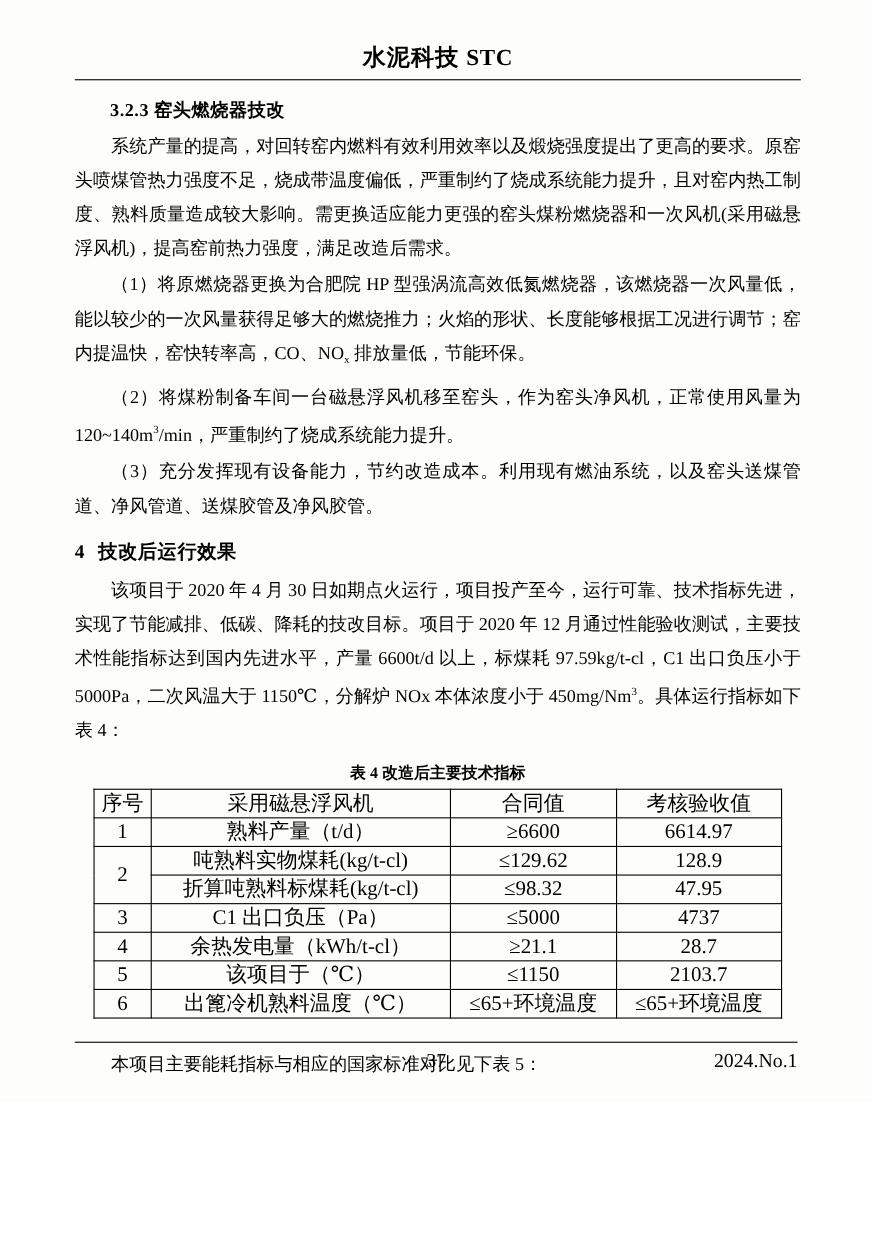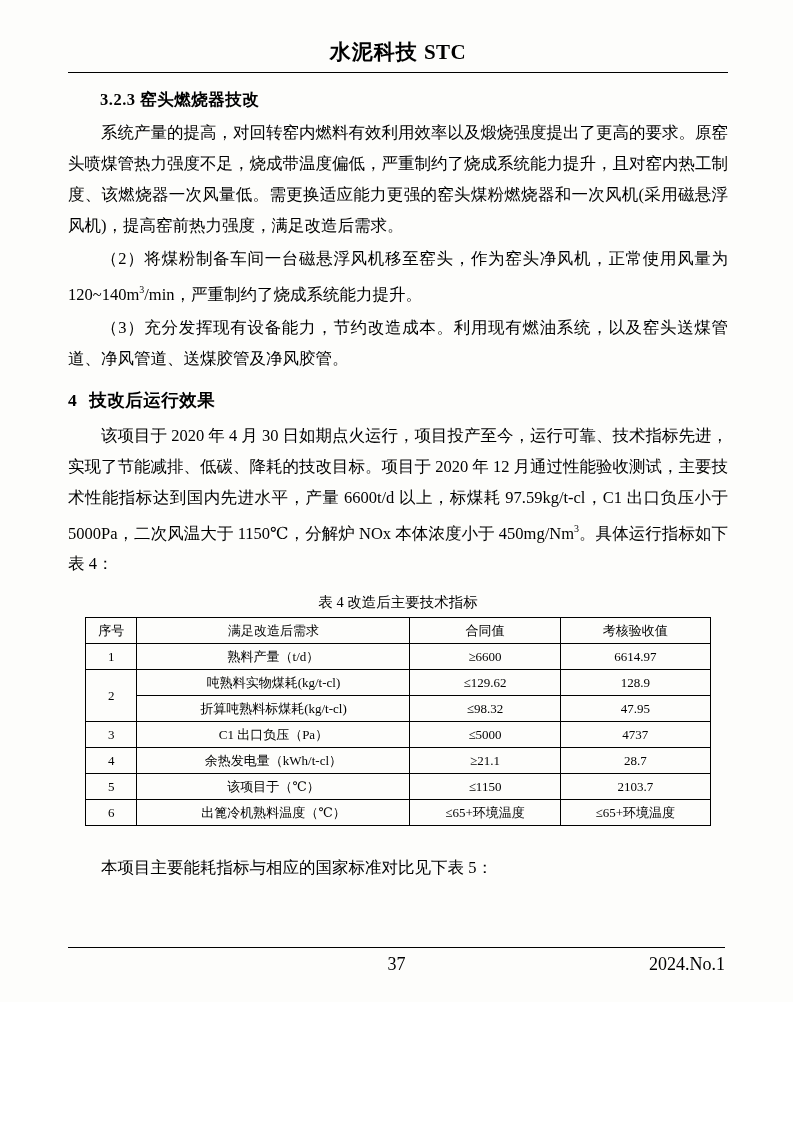--- a/index.html
+++ b/index.html
@@ -71,28 +71,28 @@
     text-justify: inter-ideograph;
     text-indent: 33px;
   }
   sub, sup {
     font-size: 10px;
   }
   
   .tbl-caption {
     text-align: center;
     font-size: 14.5px;
-    font-weight: normal;
+    font-weight: bold;
     margin: 14px 0 5px 0;
   }
   table.data {
     border-collapse: collapse;
     width: 626px;
     margin: 0 auto;
-    font-size: 13px;
+    font-size: 19px;
   }
   table.data td, table.data th {
     border: 1px solid #000;
     text-align: center;
     padding: 4px 2px;
     font-weight: normal;
     line-height: 17px;
   }
   table.data tr { height: 26px; }
   .col-1 { width: 48px; }
@@ -134,38 +134,39 @@
   <div class="page-inner">
 
     <div class="header">
       <span>水泥科技</span>
       <span class="stc">STC</span>
     </div>
     <hr class="header-rule">
 
     <h3 class="h3">3.2.3 窑头燃烧器技改</h3>
 
-    <p class="para">系统产量的提高，对回转窑内燃料有效利用效率以及煅烧强度提出了更高的要求。原窑头喷煤管热力强度不足，烧成带温度偏低，严重制约了烧成系统能力提升，且对窑内热工制度、该燃烧器一次风量低。需更换适应能力更强的窑头煤粉燃烧器和一次风机(采用磁悬浮风机)，提高窑前热力强度，满足改造后需求。</p>
-
+    <p class="para">系统产量的提高，对回转窑内燃料有效利用效率以及煅烧强度提出了更高的要求。原窑头喷煤管热力强度不足，烧成带温度偏低，严重制约了烧成系统能力提升，且对窑内热工制度、熟料质量造成较大影响。需更换适应能力更强的窑头煤粉燃烧器和一次风机(采用磁悬浮风机)，提高窑前热力强度，满足改造后需求。</p>
+
+    <p class="para"><span>（1）将原燃烧器更换为合肥院 HP 型强涡流高效低氮燃烧器，该燃烧器一次风量低，能以较少的一次风量获得足够大的燃烧推力；火焰的形状、长度能够根据工况进行调节；窑内提温快，窑快转率高，CO、NO</span><sub>x</sub><span> 排放量低，节能环保。</span></p>
 
     <p class="para"><span>（2）将煤粉制备车间一台磁悬浮风机移至窑头，作为窑头净风机，正常使用风量为 120~140m</span><sup>3</sup><span>/min，严重制约了烧成系统能力提升。</span></p>
 
     <p class="para">（3）充分发挥现有设备能力，节约改造成本。利用现有燃油系统，以及窑头送煤管道、净风管道、送煤胶管及净风胶管。</p>
 
     <h2 class="h2"><span class="num">4</span><span>技改后运行效果</span></h2>
 
     <p class="para"><span>该项目于 2020 年 4 月 30 日如期点火运行，项目投产至今，运行可靠、技术指标先进，实现了节能减排、低碳、降耗的技改目标。项目于 2020 年 12 月通过性能验收测试，主要技术性能指标达到国内先进水平，产量 6600t/d 以上，标煤耗 97.59kg/t-cl，C1 出口负压小于 5000Pa，二次风温大于 1150℃，分解炉 NOx 本体浓度小于 450mg/Nm</span><sup>3</sup><span>。具体运行指标如下表 4：</span></p>
 
     <div class="tbl-caption">表 4 改造后主要技术指标</div>
 
     <table class="data">
       <thead>
         <tr>
           <th class="col-1">序号</th>
-          <th class="col-2">满足改造后需求</th>
+          <th class="col-2">采用磁悬浮风机</th>
           <th class="col-3">合同值</th>
           <th class="col-4">考核验收值</th>
         </tr>
       </thead>
       <tbody>
         <tr>
           <td>1</td>
           <td>熟料产量（t/d）</td>
           <td>≥6600</td>
           <td>6614.97</td>

